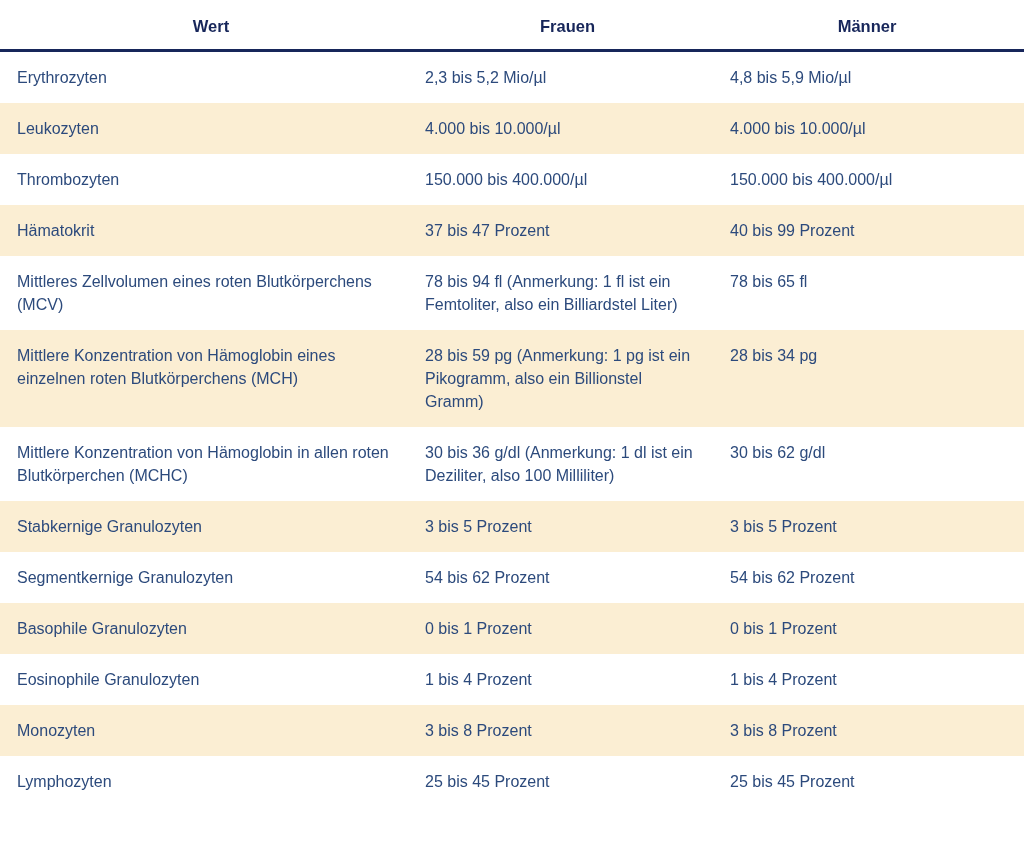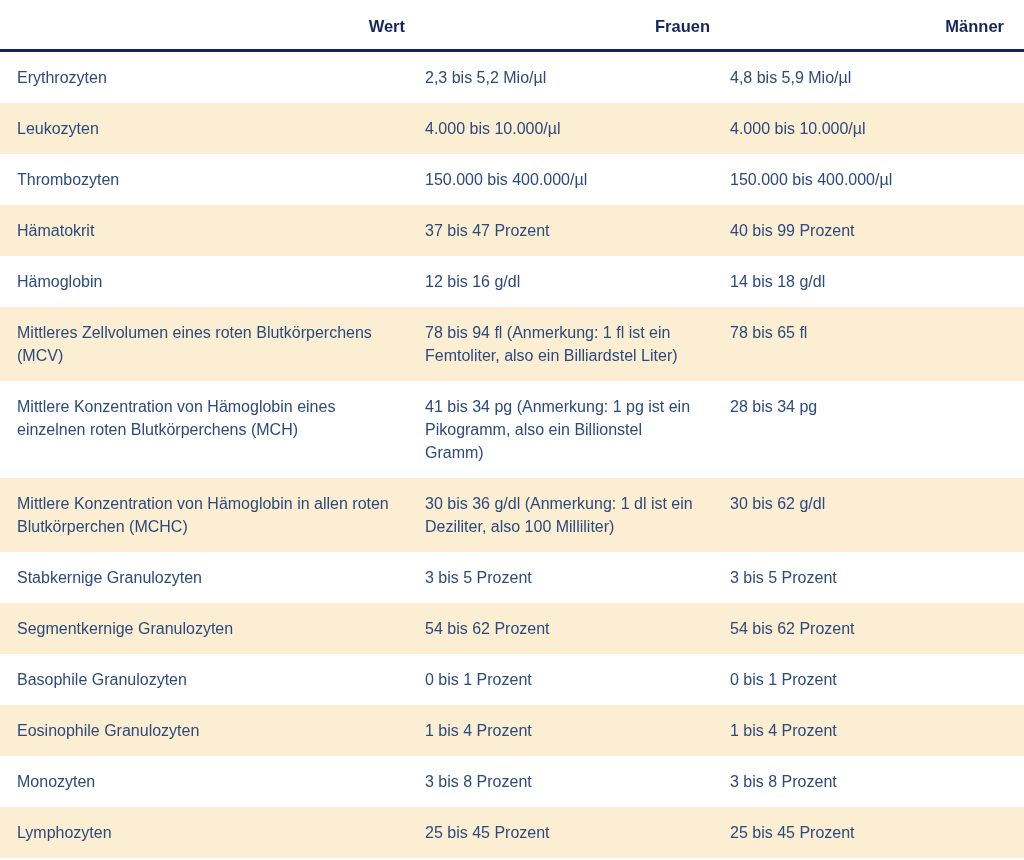--- a/index.html
+++ b/index.html
@@ -19,21 +19,21 @@
   }
   table.blood-values {
     width: 1024px;
     border-collapse: collapse;
     table-layout: fixed;
   }
   col.c-wert   { width: 425px; }
   col.c-frauen { width: 305px; }
   col.c-maenner{ width: 294px; }
   thead th {
-    text-align: right;
+    text-align: center;
     font-size: 16.5px;
     font-weight: bold;
     color: var(--header-text);
     padding: 16px 20px 13px 0;
     border-bottom: 3px solid var(--border);
     line-height: 20px;
   }
   tbody td {
     font-size: 16px;
     color: var(--body-text);
@@ -76,32 +76,27 @@
       <td>Thrombozyten</td>
       <td>150.000 bis 400.000/µl</td>
       <td>150.000 bis 400.000/µl</td>
     </tr>
     <tr>
       <td>Hämatokrit</td>
       <td>37 bis 47 Prozent</td>
       <td>40 bis 99 Prozent</td>
     </tr>
     <tr>
-      <td>Hämoglobin</td>
-      <td>12 bis 16 g/dl</td>
-      <td>14 bis 18 g/dl</td>
-    </tr>
-    <tr>
       <td>Mittleres Zellvolumen eines roten Blutkörperchens (MCV)</td>
       <td>78 bis 94 fl (Anmerkung: 1 fl ist ein Femtoliter, also ein Billiardstel Liter)</td>
       <td>78 bis 65 fl</td>
     </tr>
     <tr>
       <td>Mittlere Konzentration von Hämoglobin eines einzelnen roten Blutkörperchens (MCH)</td>
-      <td>41 bis 34 pg (Anmerkung: 1 pg ist ein Pikogramm, also ein Billionstel Gramm)</td>
+      <td>28 bis 59 pg (Anmerkung: 1 pg ist ein Pikogramm, also ein Billionstel Gramm)</td>
       <td>28 bis 34 pg</td>
     </tr>
     <tr>
       <td>Mittlere Konzentration von Hämoglobin in allen roten Blutkörperchen (MCHC)</td>
       <td>30 bis 36 g/dl (Anmerkung: 1 dl ist ein Deziliter, also 100 Milliliter)</td>
       <td>30 bis 62 g/dl</td>
     </tr>
     <tr>
       <td>Stabkernige Granulozyten</td>
       <td>3 bis 5 Prozent</td>

